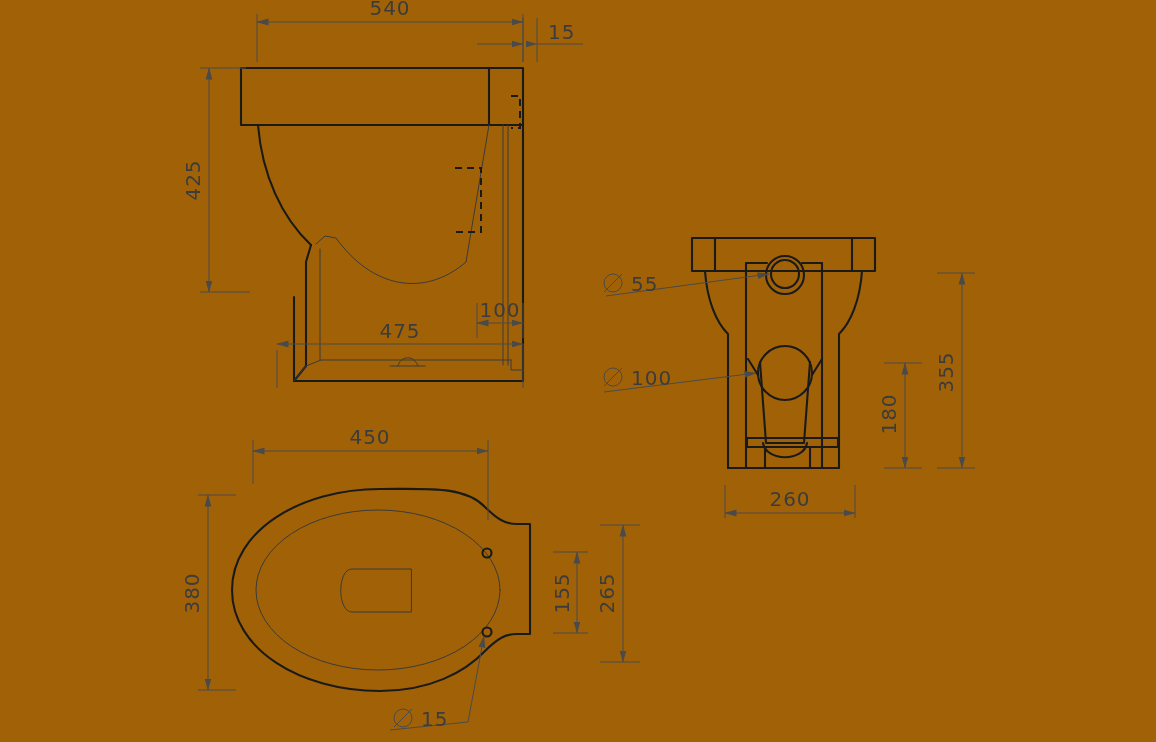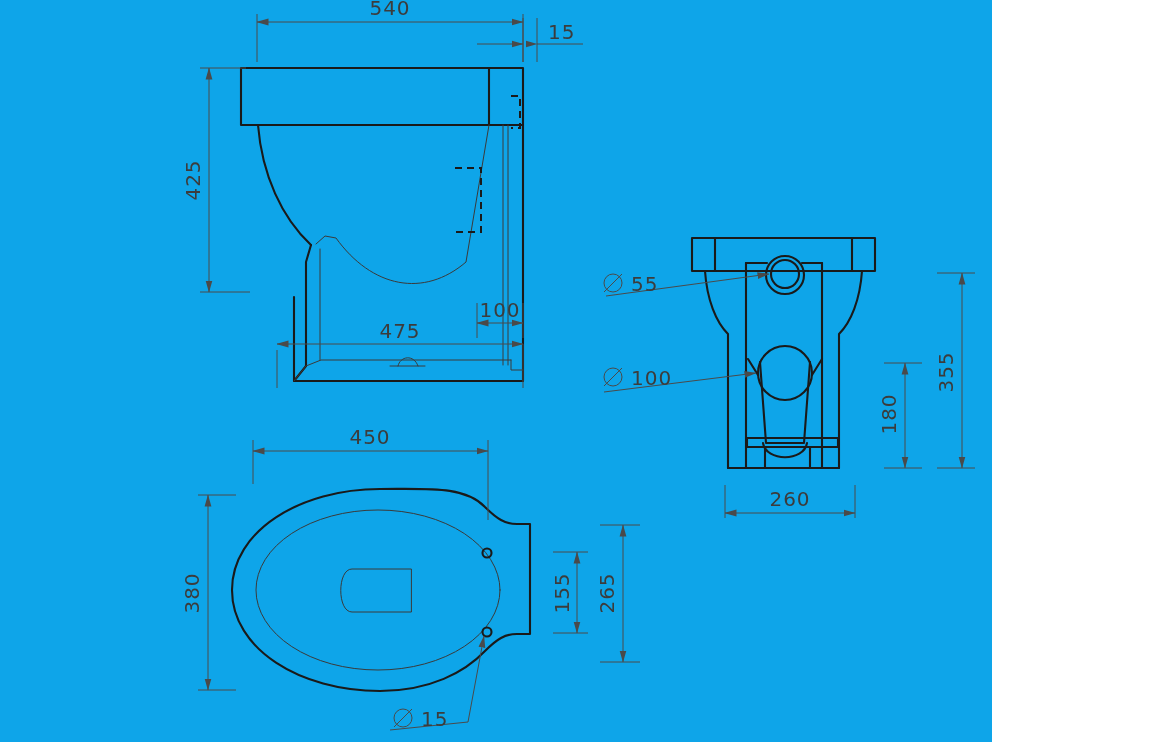--- a/index.html
+++ b/index.html
@@ -8,23 +8,23 @@
     background: #ffffff;
   }
   body {
     width: 1156px;
     height: 742px;
     font-family: "Liberation Sans", sans-serif;
     overflow: hidden;
   }
   #drawing-root {
     position: relative;
-    width: 992px;
+    width: 1156px;
     height: 742px;
-    background: #0ea5e9;
+    background: #a16207;
   }
   svg#cad {
     display: block;
     width: 1156px;
     height: 742px;
   }
   .obj      { fill: none; stroke: #1a1a1a; stroke-width: 2.1; stroke-linejoin: round; stroke-linecap: round; }
   .obj-thin { fill: none; stroke: #3a3a3a; stroke-width: 1.0; stroke-linejoin: round; stroke-linecap: round; }
   .hidden-l { fill: none; stroke: #1a1a1a; stroke-width: 2.0; stroke-dasharray: 7 5; stroke-linecap: butt; }
   .dim      { fill: none; stroke: #4a4a4a; stroke-width: 1.0; stroke-linecap: butt; }

